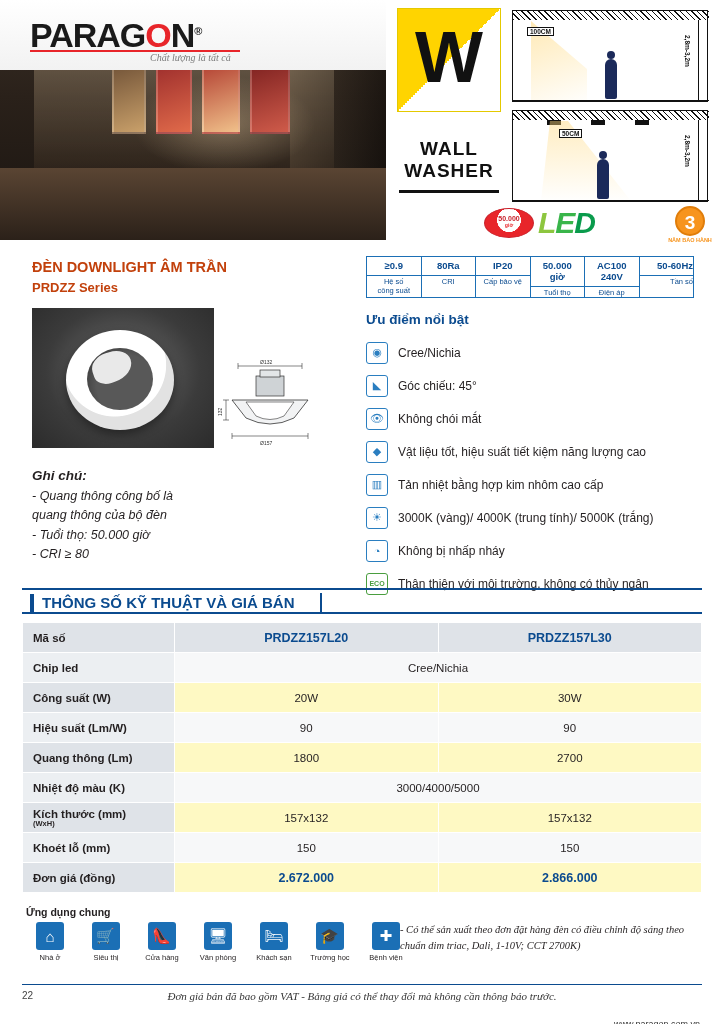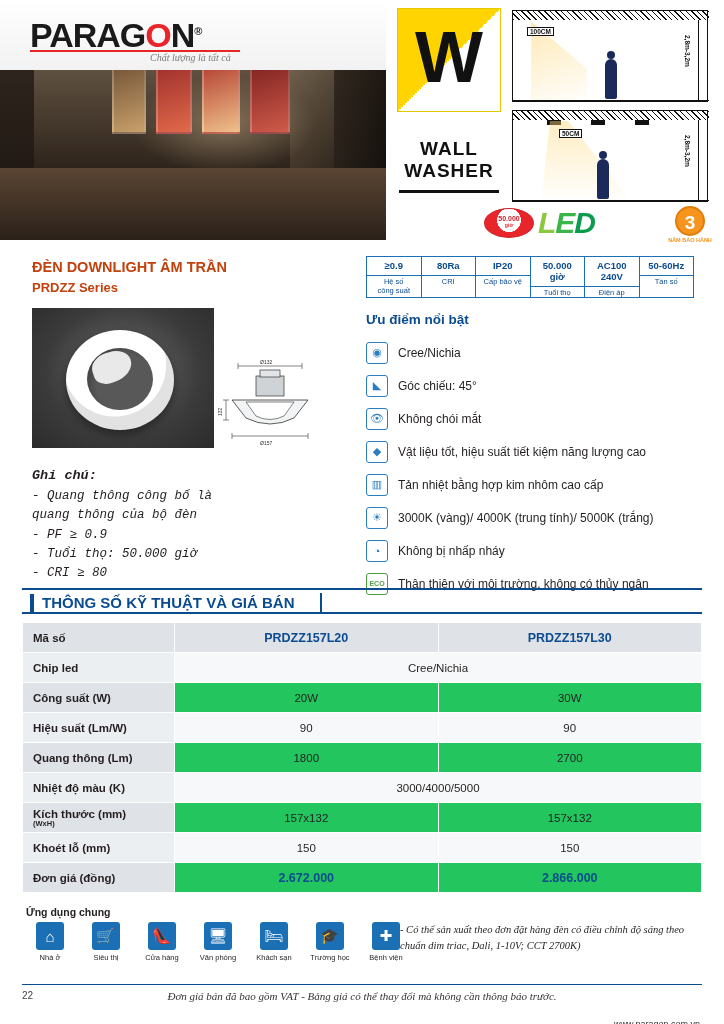--- a/index.html
+++ b/index.html
@@ -159,31 +159,31 @@
   }
   .prod-photo .cut {
     position:absolute; left:60px; top:44px; width:40px; height:30px; border-radius:50% 50% 60% 40%;
     background:#e9e9e9; transform:rotate(-18deg);
   }
 
   .prod-draw { position:absolute; left:216px; top:360px; width:110px; height:90px; }
 
   .note {
     position:absolute; left:32px; top:466px; width:250px;
-    font-family:Liberation Mono, monospace; font-style:italic; font-size:12.5px; line-height:1.55;
+    font-family:Liberation Sans, sans-serif; font-style:italic; font-size:12.5px; line-height:1.55;
   }
   .note .h { font-weight:700; font-size:13.5px; font-style:italic; }
 
   
   .chips { position:absolute; left:366px; top:256px; width:328px; height:42px; display:flex; }
   .chip {
     flex:1; border:1px solid #1b6fb5; border-right:none; text-align:center;
     color:#0b4b8f; font-size:8.5px; padding-top:4px; line-height:1.15;
   }
-  .chip:last-child { border-right:1px solid #1b6fb5; }
+  .chip:last-child { border-right:1px solid #1b6fb5;text-align:right; }
   .chip .v { font-size:9.5px; font-weight:700; display:block; }
   .chip .k { display:block; margin-top:3px; border-top:1px solid #1b6fb5; padding-top:2px; font-size:7.5px; }
 
   
   .feat-title {
     position:absolute; left:366px; top:312px; color:#0b4b8f; font-weight:700; font-size:13.5px;
   }
   .features { position:absolute; left:366px; top:336px; width:340px; }
   .frow { display:flex; align-items:center; height:33px; }
   .fico {
@@ -201,21 +201,21 @@
   .sec-head .bar { position:absolute; left:8px; top:4px; width:4px; height:18px; background:#0b4b8f; }
   .sec-head .t { position:absolute; left:20px; top:4px; color:#0b4b8f; font-weight:700; font-size:15px; }
   .sec-head .line { position:absolute; left:298px; top:3px; width:2px; height:20px; background:#0b4b8f; }
 
   table.spec {
     position:absolute; left:22px; top:622px; width:680px;
     border-collapse:collapse; font-size:11.5px;
   }
   table.spec td { border:1px solid #ffffff; height:30px; padding:0 10px; }
   table.spec td.k { width:152px; font-weight:700; background:#dfe3e8; }
-  table.spec td.v { text-align:center; background:#22c55e; }
+  table.spec td.v { text-align:center; background:#fef9c3; }
   table.spec tr.alt td.k { background:#eceff2; }
   table.spec tr.alt td.v { background:#f7f8f9; }
   table.spec td.head { background:#dfe3e8; color:#0b4b8f; font-weight:700; font-size:12.5px; text-align:center; }
   table.spec td.price { color:#0b4b8f; font-weight:700; font-size:12.5px; text-align:center; }
   table.spec td.k .small { font-weight:700; font-size:7.5px; display:block; line-height:1; }
 
   
   .apps-title { position:absolute; left:26px; top:906px; font-size:10.5px; font-weight:700; color:#231f20; }
   .apps { position:absolute; left:22px; top:922px; display:flex; }
   .app { width:56px; text-align:center; }
@@ -337,21 +337,20 @@
     <text x="44" y="4" font-size="5" fill="#333" font-family="Liberation Sans, sans-serif">Ø132</text>
     <text x="2" y="52" font-size="5" fill="#333" font-family="Liberation Sans, sans-serif" transform="rotate(-90 6,52)">132</text>
     <text x="44" y="85" font-size="5" fill="#333" font-family="Liberation Sans, sans-serif">Ø157</text>
   </svg>
 </div>
 
 <div class="note">
   <div class="h">Ghi chú:</div>
   <div>- Quang thông công bố là</div>
   <div>  quang thông của bộ đèn</div>
-  <div>- PF ≥ 0.9</div>
   <div>- Tuổi thọ: 50.000 giờ</div>
   <div>- CRI ≥ 80</div>
 </div>
 
 <div class="chips">
   <div class="chip">
     <span class="v">≥0.9</span>
     <span class="k">Hệ số<br>công suất</span>
   </div>
   <div class="chip">

